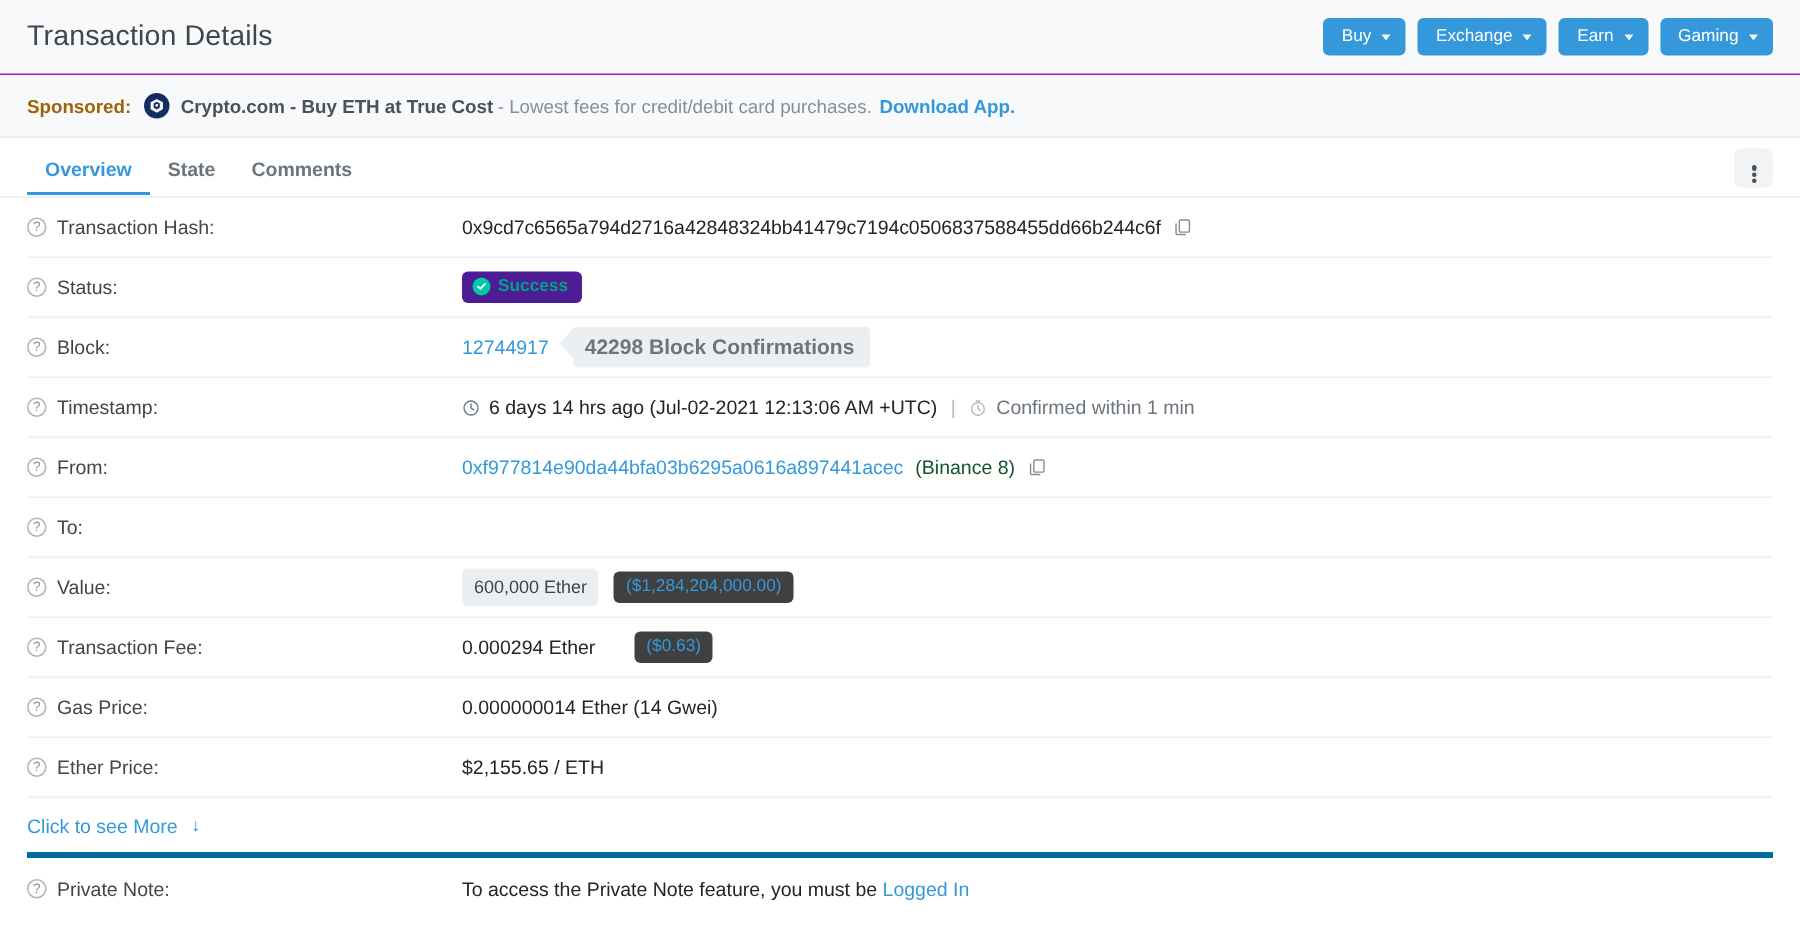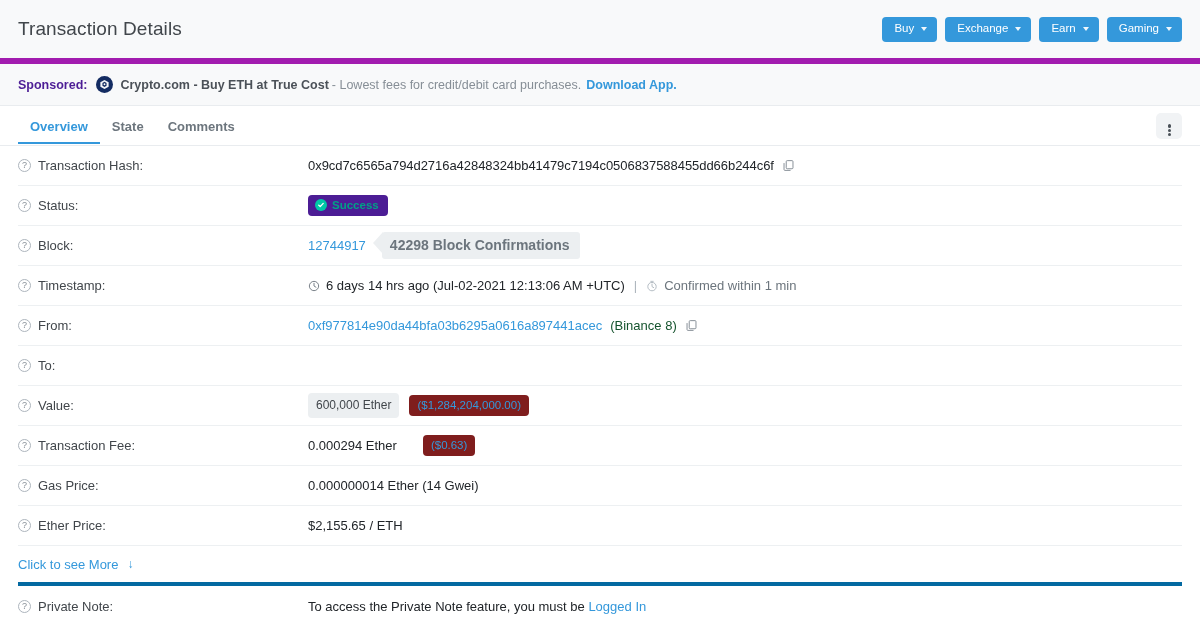--- a/index.html
+++ b/index.html
@@ -8,23 +8,23 @@
     width: 1200px;
     height: 624px;
     background: #ffffff;
     font-family: "Liberation Sans", sans-serif;
     color: #212529;
     overflow: hidden;
   }
 
   
   .page-header {
-    height: 64px;
+    height: 50px;
     background: #f8f9fa;
-    border-bottom: 6px solid #a21caf;
+    border-bottom: 1px solid #a21caf;
     display: flex;
     align-items: center;
     padding: 0 18px;
     position: relative;
   }
   .page-title {
     font-size: 19px;
     font-weight: 400;
     color: #41464b;
     letter-spacing: .1px;
@@ -66,21 +66,21 @@
     border-bottom: 1px solid #e9ecef;
     display: flex;
     align-items: center;
     padding: 0 18px;
     font-size: 12.5px;
     color: #6c757d;
     gap: 0;
   }
   .sponsored-label {
     font-weight: bold;
-    color: #4c1d95;
+    color: #a16207;
     margin-right: 9px;
   }
   .crypto-logo {
     width: 17px; height: 17px;
     border-radius: 50%;
     background: #142c62;
     display: inline-flex;
     align-items: center;
     justify-content: center;
     margin-right: 7px;
@@ -264,21 +264,21 @@
   
   .pill-grey {
     background: #eceff1;
     color: #41464b;
     font-size: 12px;
     border-radius: 4px;
     padding: 5px 8px;
     line-height: 1.2;
   }
   .pill-blue {
-    background: #7f1d1d;
+    background: #404040;
     color: #3498db;
     font-size: 11.5px;
     border-radius: 4px;
     padding: 4px 8px;
     margin-left: 10px;
     line-height: 1.2;
   }
   .pill-blue.tight { margin-left: 26px; }
 
   .tag-name { color: #14532d; margin-left: 8px; }

